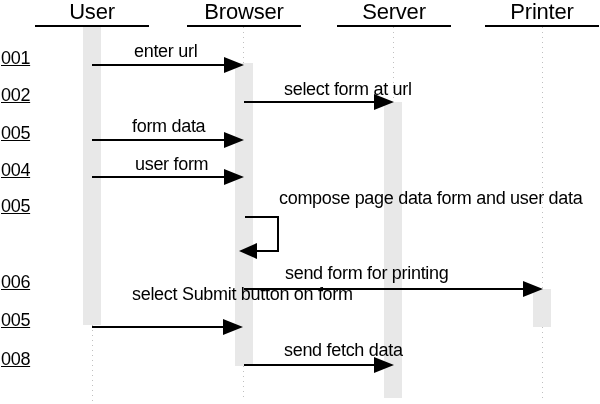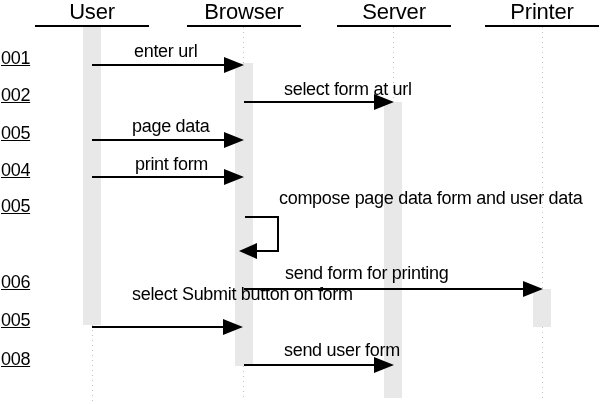--- a/index.html
+++ b/index.html
@@ -81,28 +81,28 @@
 
   <div>
     <div class="seq" style="top:85px">002</div>
     <div class="msg-label" style="left:266px;top:79px">select form at url</div>
     <div class="hline" style="left:244px;top:101px;width:130px"></div>
     <div class="head-right" style="left:374px;top:94px"></div>
   </div>
 
   <div>
     <div class="seq" style="top:123px">005</div>
-    <div class="msg-label" style="left:114px;top:116px">page data</div>
+    <div class="msg-label" style="left:114px;top:116px">form data</div>
     <div class="hline" style="left:92px;top:139px;width:132px"></div>
     <div class="head-right" style="left:224px;top:132px"></div>
   </div>
 
   <div>
     <div class="seq" style="top:160px">004</div>
-    <div class="msg-label" style="left:117px;top:154px">print form</div>
+    <div class="msg-label" style="left:117px;top:154px">user form</div>
     <div class="hline" style="left:92px;top:176px;width:132px"></div>
     <div class="head-right" style="left:224px;top:169px"></div>
   </div>
 
   <div>
     <div class="seq" style="top:196px">005</div>
     <div class="msg-label" style="left:261px;top:188px">compose page data form and user data</div>
     <div class="hline" style="left:245px;top:216px;width:34px"></div>
     <div class="vline" style="left:277px;top:216px;height:36px"></div>
     <div class="hline" style="left:255px;top:250px;width:24px"></div>
@@ -118,18 +118,18 @@
 
   <div>
     <div class="seq" style="top:310px">005</div>
     <div class="msg-label" style="left:114px;top:284px">select Submit button on form</div>
     <div class="hline" style="left:92px;top:326px;width:131px"></div>
     <div class="head-right" style="left:223px;top:319px"></div>
   </div>
 
   <div>
     <div class="seq" style="top:349px">008</div>
-    <div class="msg-label" style="left:266px;top:340px">send user form</div>
+    <div class="msg-label" style="left:266px;top:340px">send fetch data</div>
     <div class="hline" style="left:244px;top:364px;width:130px"></div>
     <div class="head-right" style="left:374px;top:357px"></div>
   </div>
 
 </div>
 
 </body></html>

